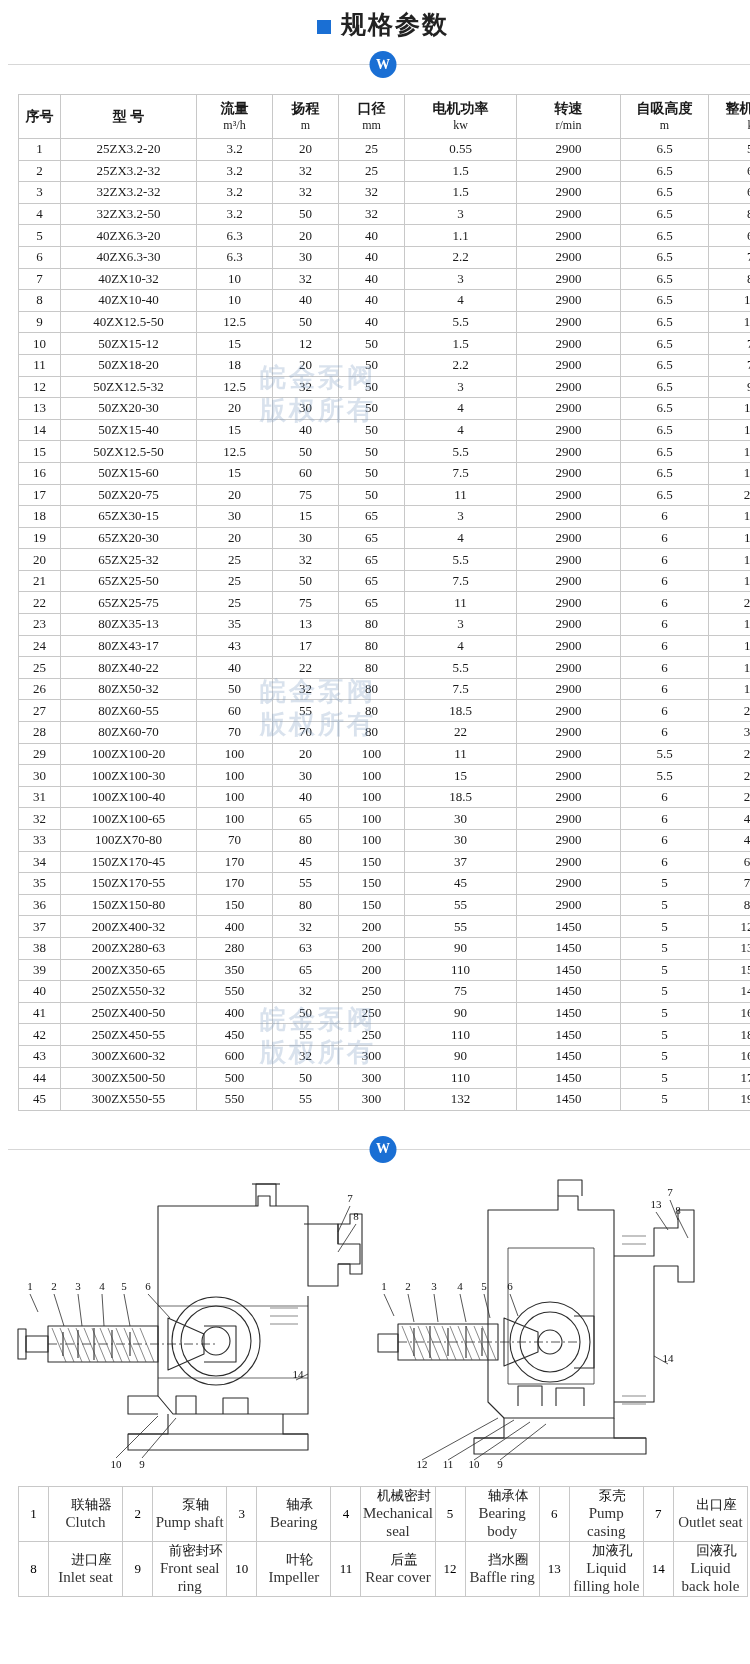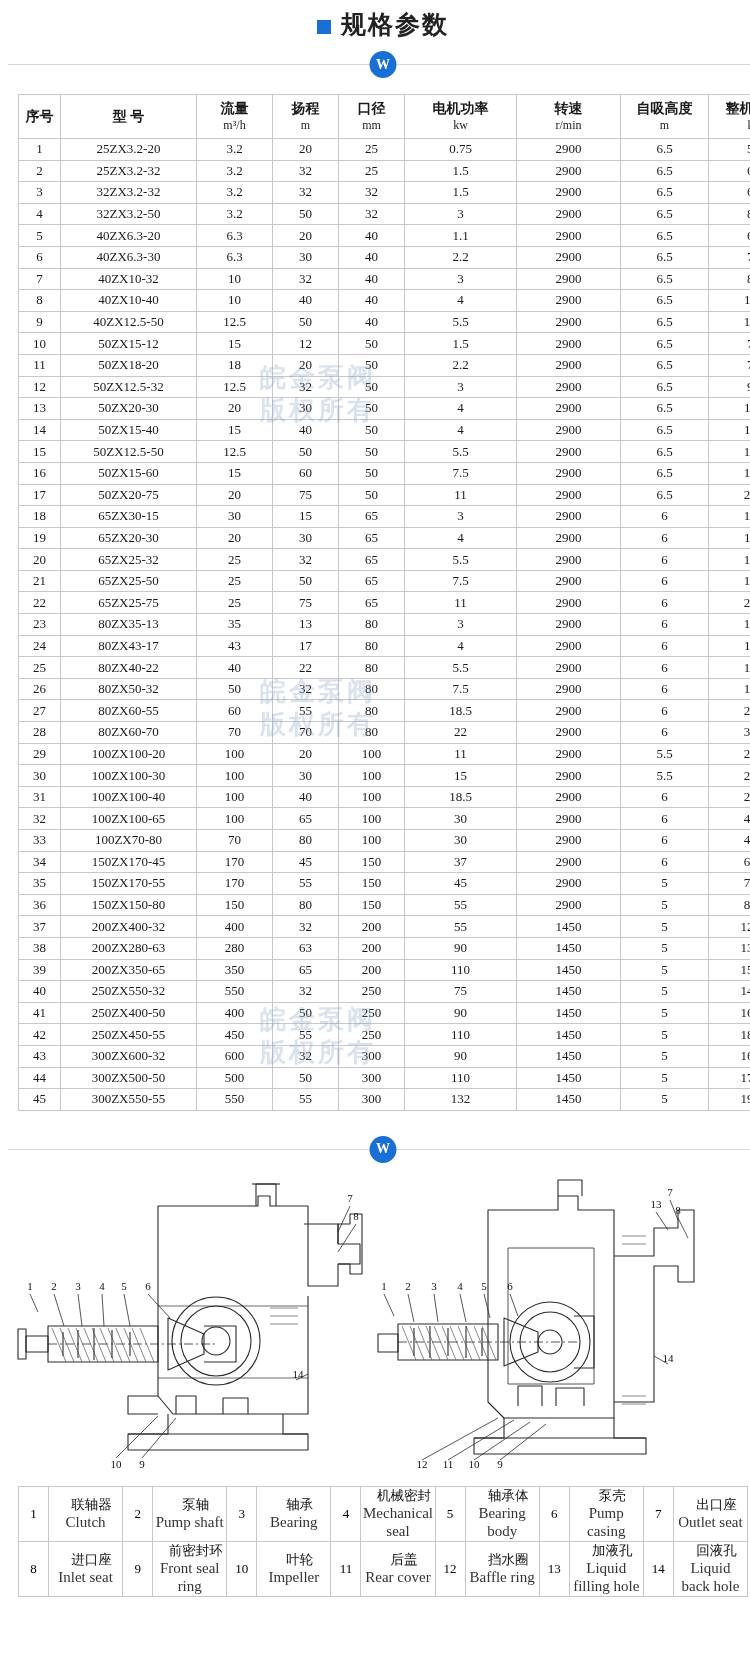--- a/index.html
+++ b/index.html
@@ -194,21 +194,21 @@
             <th><span>整机质量</span><span class="unit">kg</span></th>
           </tr>
         </thead>
       <tbody>
           <tr>
             <td>1</td>
             <td>25ZX3.2-20</td>
             <td>3.2</td>
             <td>20</td>
             <td>25</td>
-            <td>0.75</td>
+            <td>0.55</td>
             <td>2900</td>
             <td>6.5</td>
             <td>58</td>
           </tr>
           <tr>
             <td>2</td>
             <td>25ZX3.2-32</td>
             <td>3.2</td>
             <td>32</td>
             <td>25</td>

